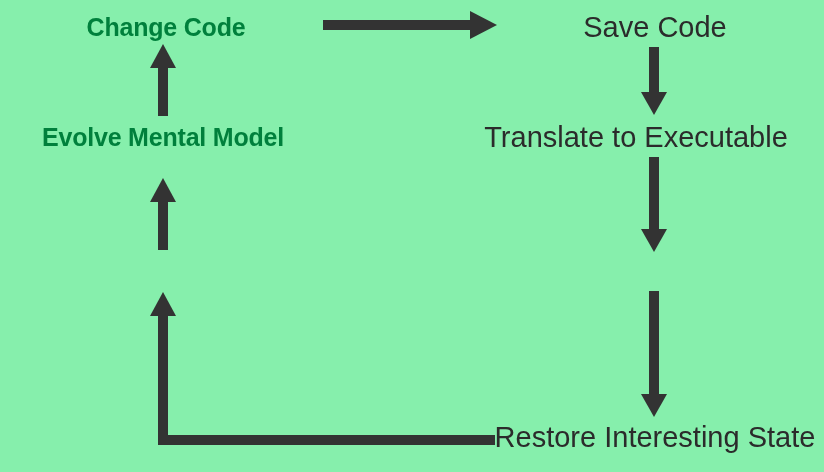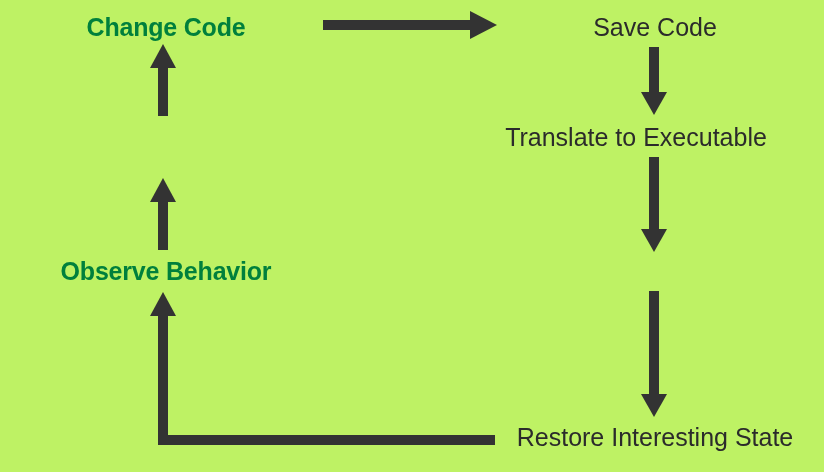--- a/index.html
+++ b/index.html
@@ -9,21 +9,21 @@
     background: #ffffff;
   }
   body {
     font-family: "Liberation Sans", sans-serif;
     -webkit-font-smoothing: antialiased;
   }
   #diagram-canvas {
     position: relative;
     width: 824px;
     height: 472px;
-    background: #bef264;
+    background: #86efac;
     overflow: hidden;
   }
   #arrow-layer {
     position: absolute;
     left: 0;
     top: 0;
     width: 824px;
     height: 472px;
     pointer-events: none;
   }
@@ -36,21 +36,21 @@
   }
   .node-green {
     color: #00803c;
     font-weight: bold;
     font-size: 25px;
     letter-spacing: -0.2px;
   }
   .node-dark {
     color: #2b2b2b;
     font-weight: normal;
-    font-size: 25px;
+    font-size: 29px;
     letter-spacing: 0px;
   }
   
   #node-change-code      { left: 166px; top: 27px; }
   #node-evolve-model     { left: 163px; top: 137px; }
   #node-observe-behavior { left: 166px; top: 271px; }
   
   #node-save-code        { left: 655px; top: 27px; }
   #node-translate-exec   { left: 636px; top: 137px; }
   #node-restart-system   { left: 655px; top: 271px; }
@@ -96,22 +96,22 @@
     <g>
       <rect x="158" y="435" width="337" height="10" fill="#333333"></rect>
       <rect x="158" y="308" width="10" height="132" fill="#333333"></rect>
       <polygon points="163,292 150,316 176,316" fill="#333333"></polygon>
     </g>
 
   </svg>
 
   <div class="node-label node-green" id="node-change-code">Change Code</div>
 
+  <div class="node-label node-green" id="node-evolve-model">Evolve Mental Model</div>
 
-  <div class="node-label node-green" id="node-observe-behavior">Observe Behavior</div>
 
   <div class="node-label node-dark" id="node-save-code">Save Code</div>
 
   <div class="node-label node-dark" id="node-translate-exec">Translate to Executable</div>
 
 
   <div class="node-label node-dark" id="node-restore-state">Restore Interesting State</div>
 
 </div>
 

